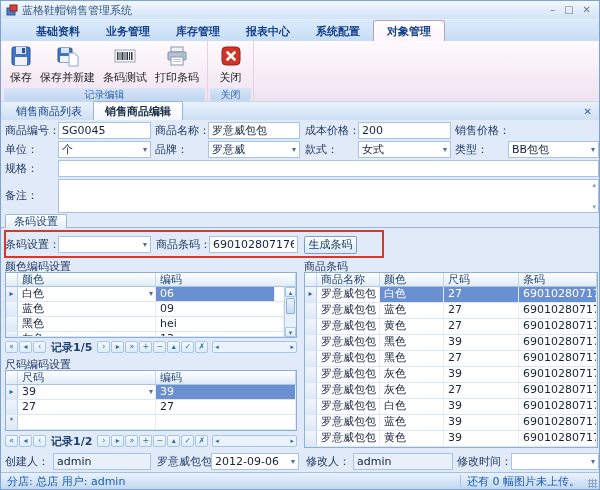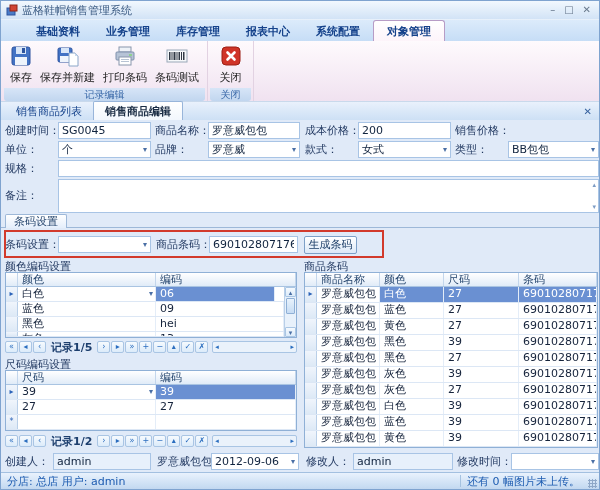--- a/index.html
+++ b/index.html
@@ -168,44 +168,44 @@
             <rect x="1" y="3" width="14" height="14" rx="1.5" fill="#4272c4" stroke="#2c539e"></rect>
             <rect x="4" y="3" width="8" height="5" fill="#d8e6f8"></rect>
             <rect x="3" y="11" width="10" height="6" fill="#eef4fc"></rect>
             <path d="M12 8 h6 l3 3 v10 h-9 z" fill="#ffffff" stroke="#8aa6c8"></path>
             <path d="M18 8 l3 3 h-3 z" fill="#c8d8ec"></path>
           </svg>
           <span>保存并新建</span>
         </div>
         <div class="rbtn">
           <svg width="22" height="22" viewBox="0 0 22 22">
-            <rect x="5" y="2" width="12" height="5" fill="#eef2f8" stroke="#8896ac"></rect>
-            <rect x="2" y="7" width="18" height="8" rx="1" fill="#b6c3d6" stroke="#7e90ac"></rect>
-            <rect x="15" y="9" width="3" height="2" fill="#8fd18f"></rect>
-            <rect x="5" y="12" width="12" height="8" fill="#ffffff" stroke="#8896ac"></rect>
-            <rect x="7" y="14" width="8" height="1" fill="#b8c4d4"></rect>
-            <rect x="7" y="16" width="8" height="1" fill="#b8c4d4"></rect>
-          </svg>
-          <span>打印条码</span>
-        </div>
-        <div class="rbtn">
-          <svg width="22" height="22" viewBox="0 0 22 22">
             <rect x="1" y="5" width="20" height="12" fill="#f6f8fa" stroke="#9aa8b8"></rect>
             <g fill="#303844">
               <rect x="3" y="7" width="1.5" height="8"></rect>
                 <rect x="5.5" y="7" width="1" height="8"></rect>
               <rect x="7.5" y="7" width="2" height="8"></rect>
                 <rect x="10.5" y="7" width="1" height="8"></rect>
               <rect x="12.5" y="7" width="1.5" height="8"></rect>
                 <rect x="15" y="7" width="1" height="8"></rect>
               <rect x="17" y="7" width="1.5" height="8"></rect>
             </g>
           </svg>
           <span>条码测试</span>
         </div>
+        <div class="rbtn">
+          <svg width="22" height="22" viewBox="0 0 22 22">
+            <rect x="5" y="2" width="12" height="5" fill="#eef2f8" stroke="#8896ac"></rect>
+            <rect x="2" y="7" width="18" height="8" rx="1" fill="#b6c3d6" stroke="#7e90ac"></rect>
+            <rect x="15" y="9" width="3" height="2" fill="#8fd18f"></rect>
+            <rect x="5" y="12" width="12" height="8" fill="#ffffff" stroke="#8896ac"></rect>
+            <rect x="7" y="14" width="8" height="1" fill="#b8c4d4"></rect>
+            <rect x="7" y="16" width="8" height="1" fill="#b8c4d4"></rect>
+          </svg>
+          <span>打印条码</span>
+        </div>
       </div>
       <div class="rcap">记录编辑</div>
     </div>
     <div class="rgroup" style="width:46px">
       <div class="rbtns">
         <div class="rbtn">
           <svg width="22" height="22" viewBox="0 0 22 22">
             <rect x="2" y="2" width="18" height="18" rx="4" fill="#d03428" stroke="#9c1f14"></rect>
             <path d="M7.5 7.5 L14.5 14.5 M14.5 7.5 L7.5 14.5" stroke="#ffffff" stroke-width="2.6" stroke-linecap="round"></path>
           </svg>
@@ -217,21 +217,21 @@
   </div>
 
   <div class="doctabs">
     <span class="dtab">销售商品列表</span>
     <span class="dtab active">销售商品编辑</span>
     <span class="dtab-close">✕</span>
   </div>
 
   <div class="form">
 
-    <span class="lbl" style="left:4px;top:2px">创建时间：</span>
+    <span class="lbl" style="left:4px;top:2px">商品编号：</span>
     <input class="fi" style="left: 57px; top: 2px; width: 93px;" value="SG0045">
     <span class="lbl" style="left:154px;top:2px">商品名称：</span>
     <input class="fi" style="left: 207px; top: 2px; width: 92px;" value="罗意威包包">
     <span class="lbl" style="left:304px;top:2px">成本价格：</span>
     <input class="fi" style="left: 357px; top: 2px; width: 93px;" value="200">
     <span class="lbl" style="left:454px;top:2px">销售价格：</span>
 
     <span class="lbl" style="left:4px;top:21px">单位：</span>
     <div class="combo" style="left:57px;top:21px;width:93px">
       <span>个</span>

